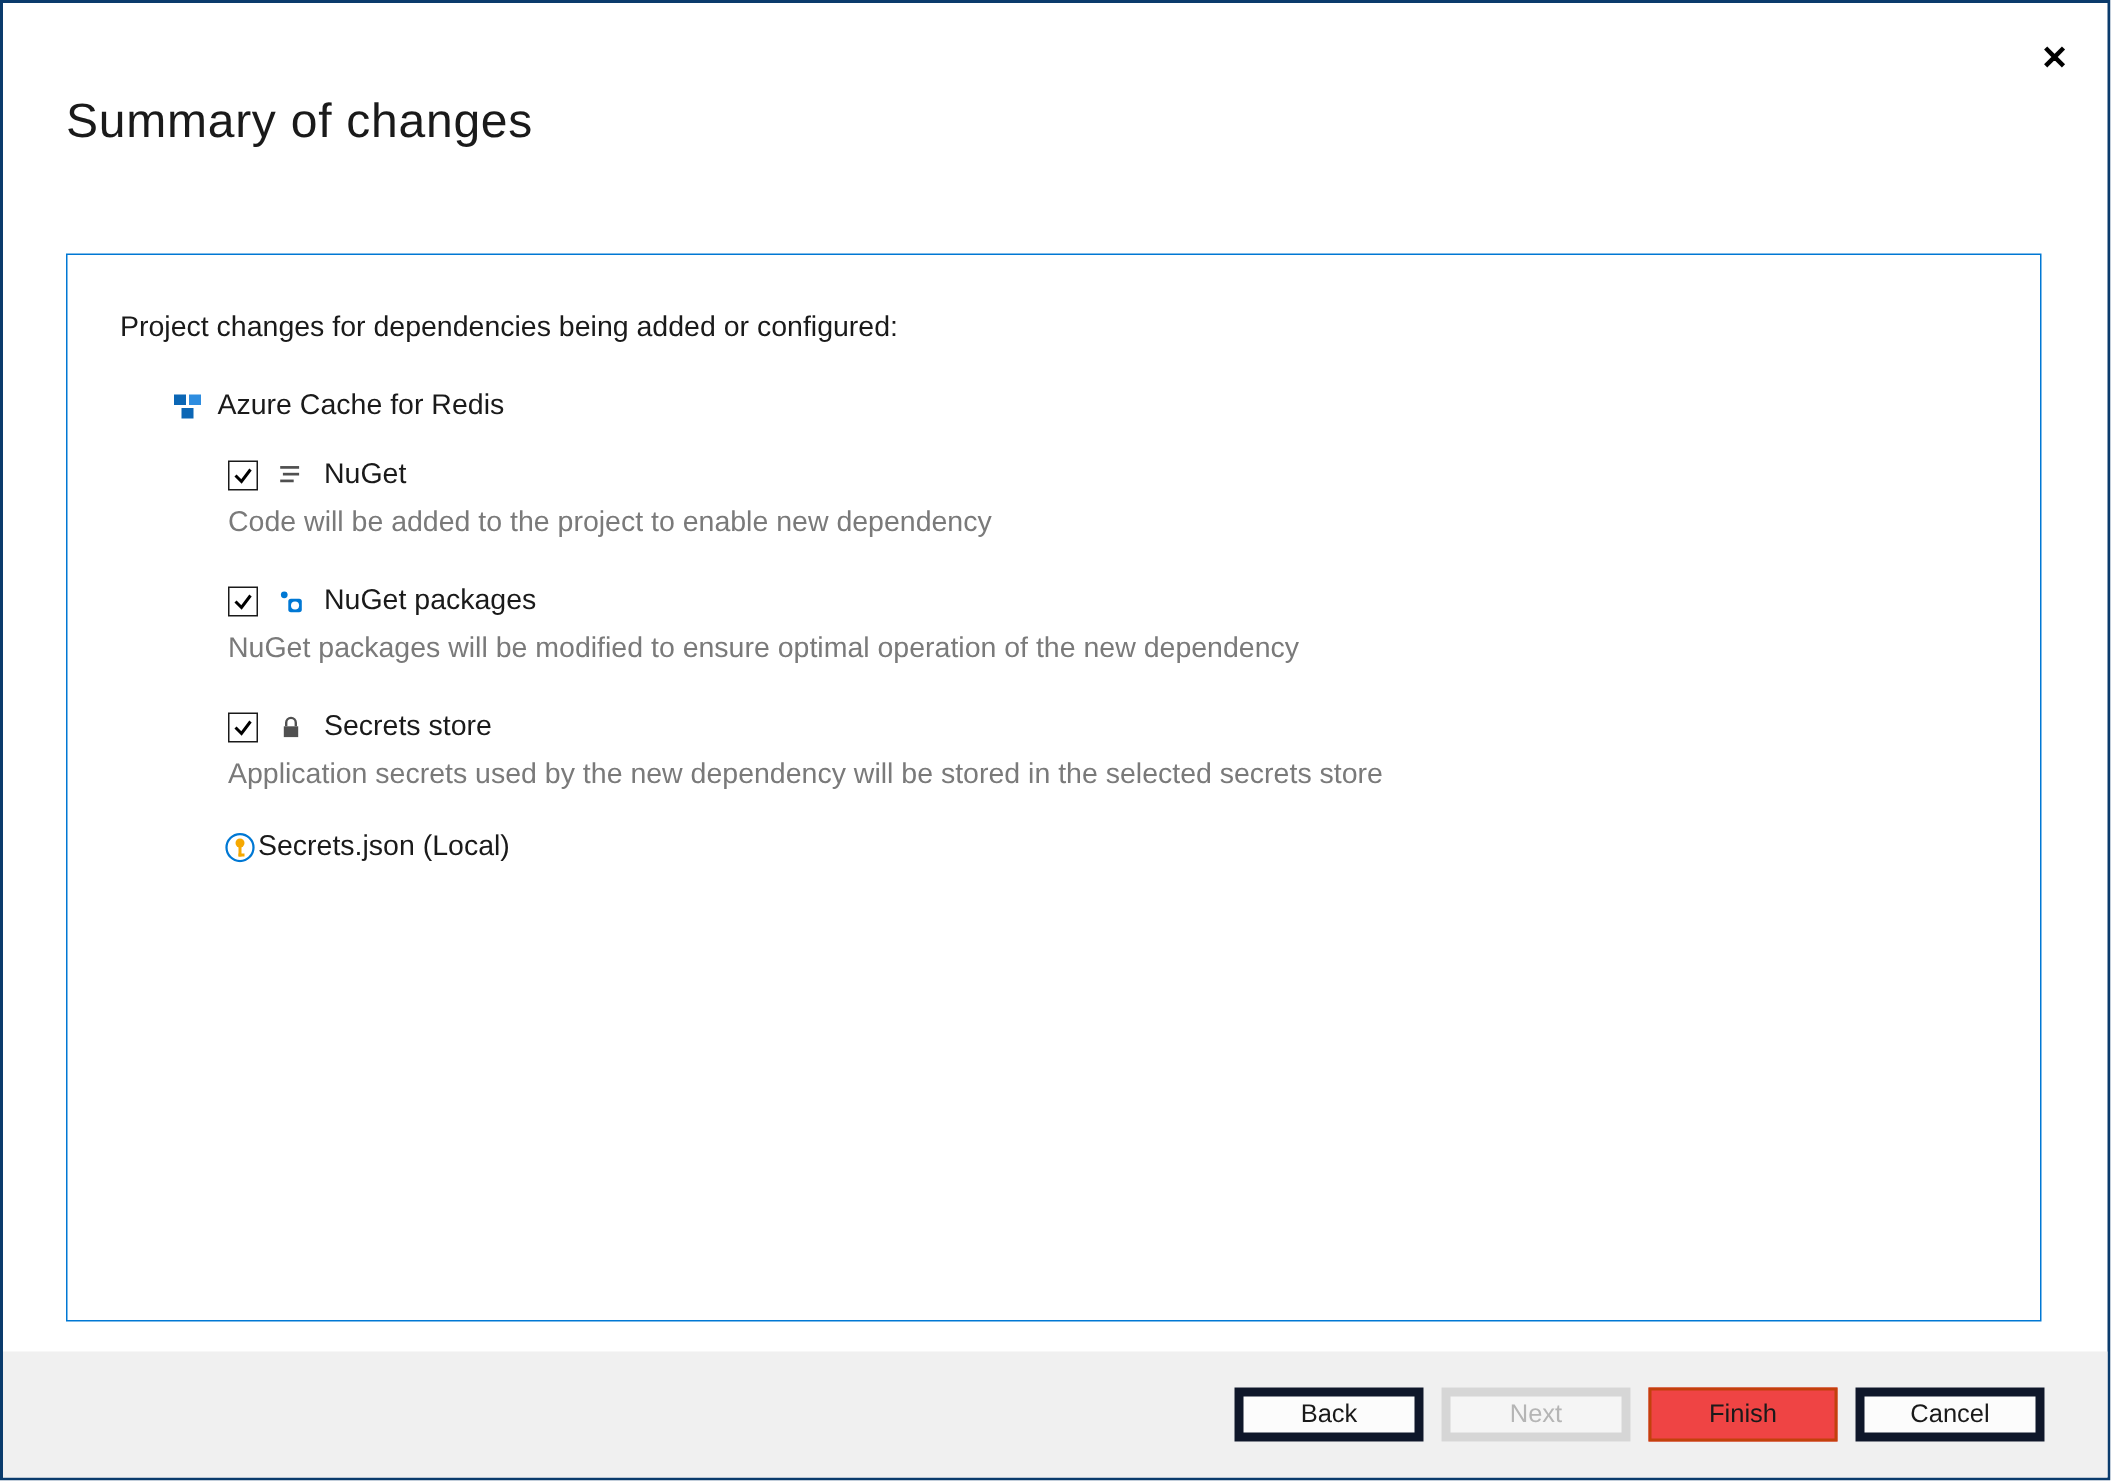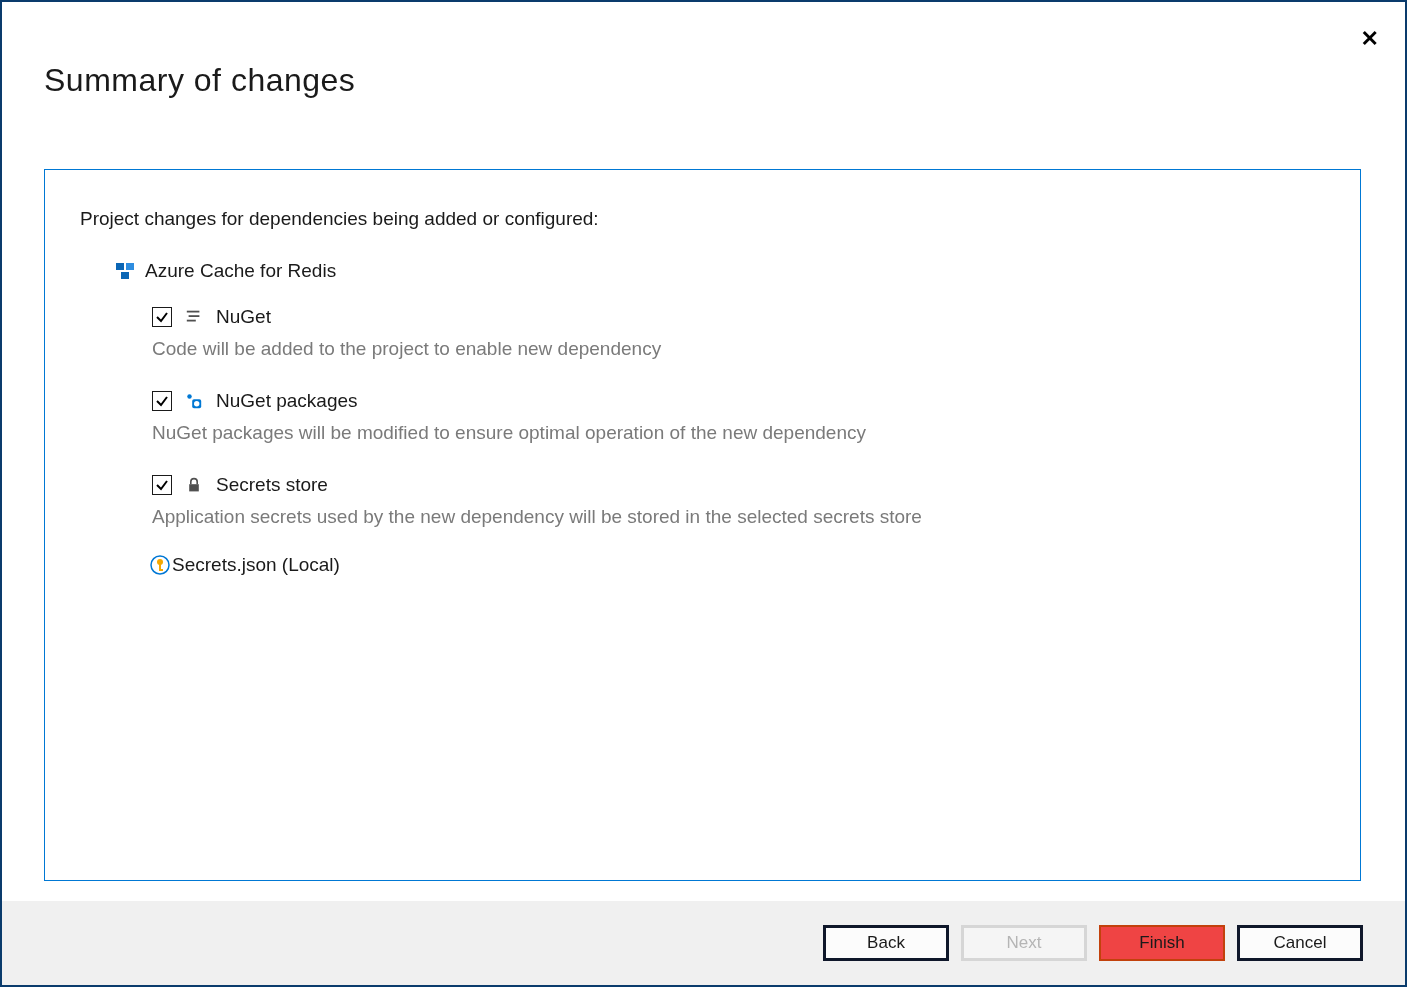--- a/index.html
+++ b/index.html
@@ -131,21 +131,21 @@
       display: flex;
       justify-content: flex-end;
       gap: 12px;
     }
     .btn {
       min-width: 126px;
       height: 36px;
       font-size: 17px;
       font-family: inherit;
       background: #fcfcfc;
-      border: 3px solid #0f172a;
+      border: 6px solid #0f172a;
       color: #1a1a1a;
       cursor: pointer;
       display: flex;
       align-items: center;
       justify-content: center;
     }
     .btn:disabled {
       color: #b5b5b5;
       background: #f5f5f5;
       border-color: #d6d6d6;

